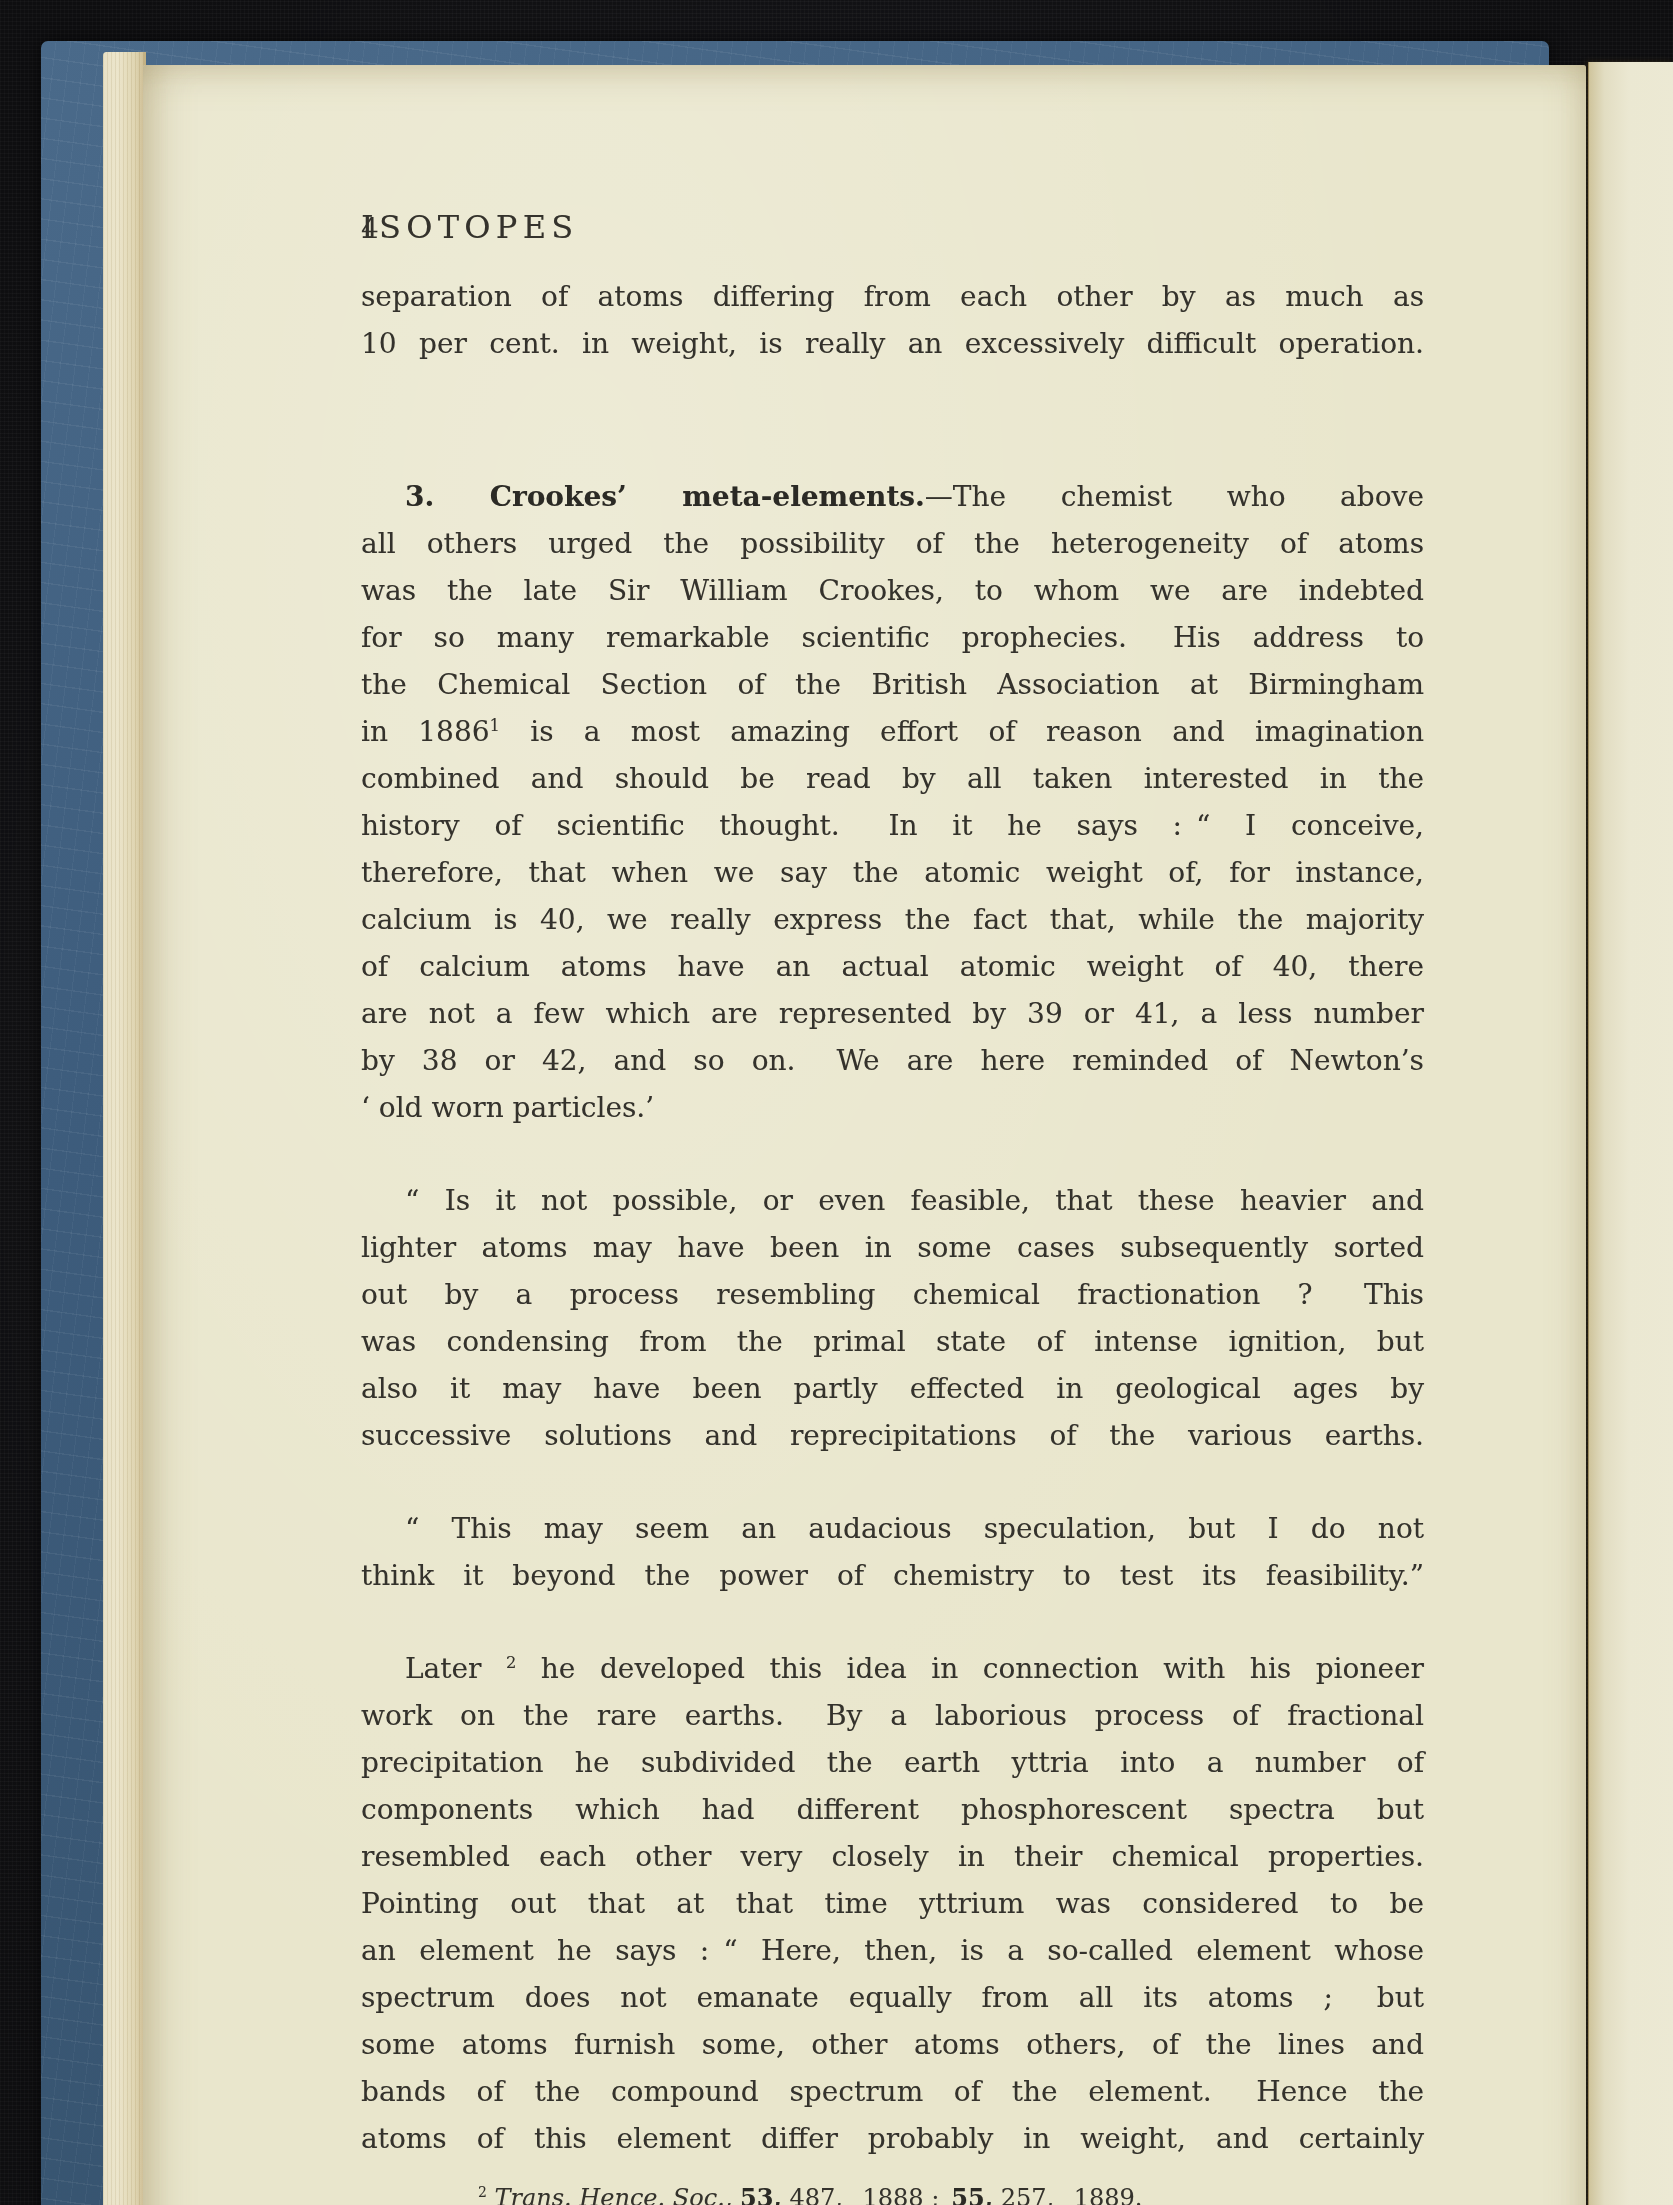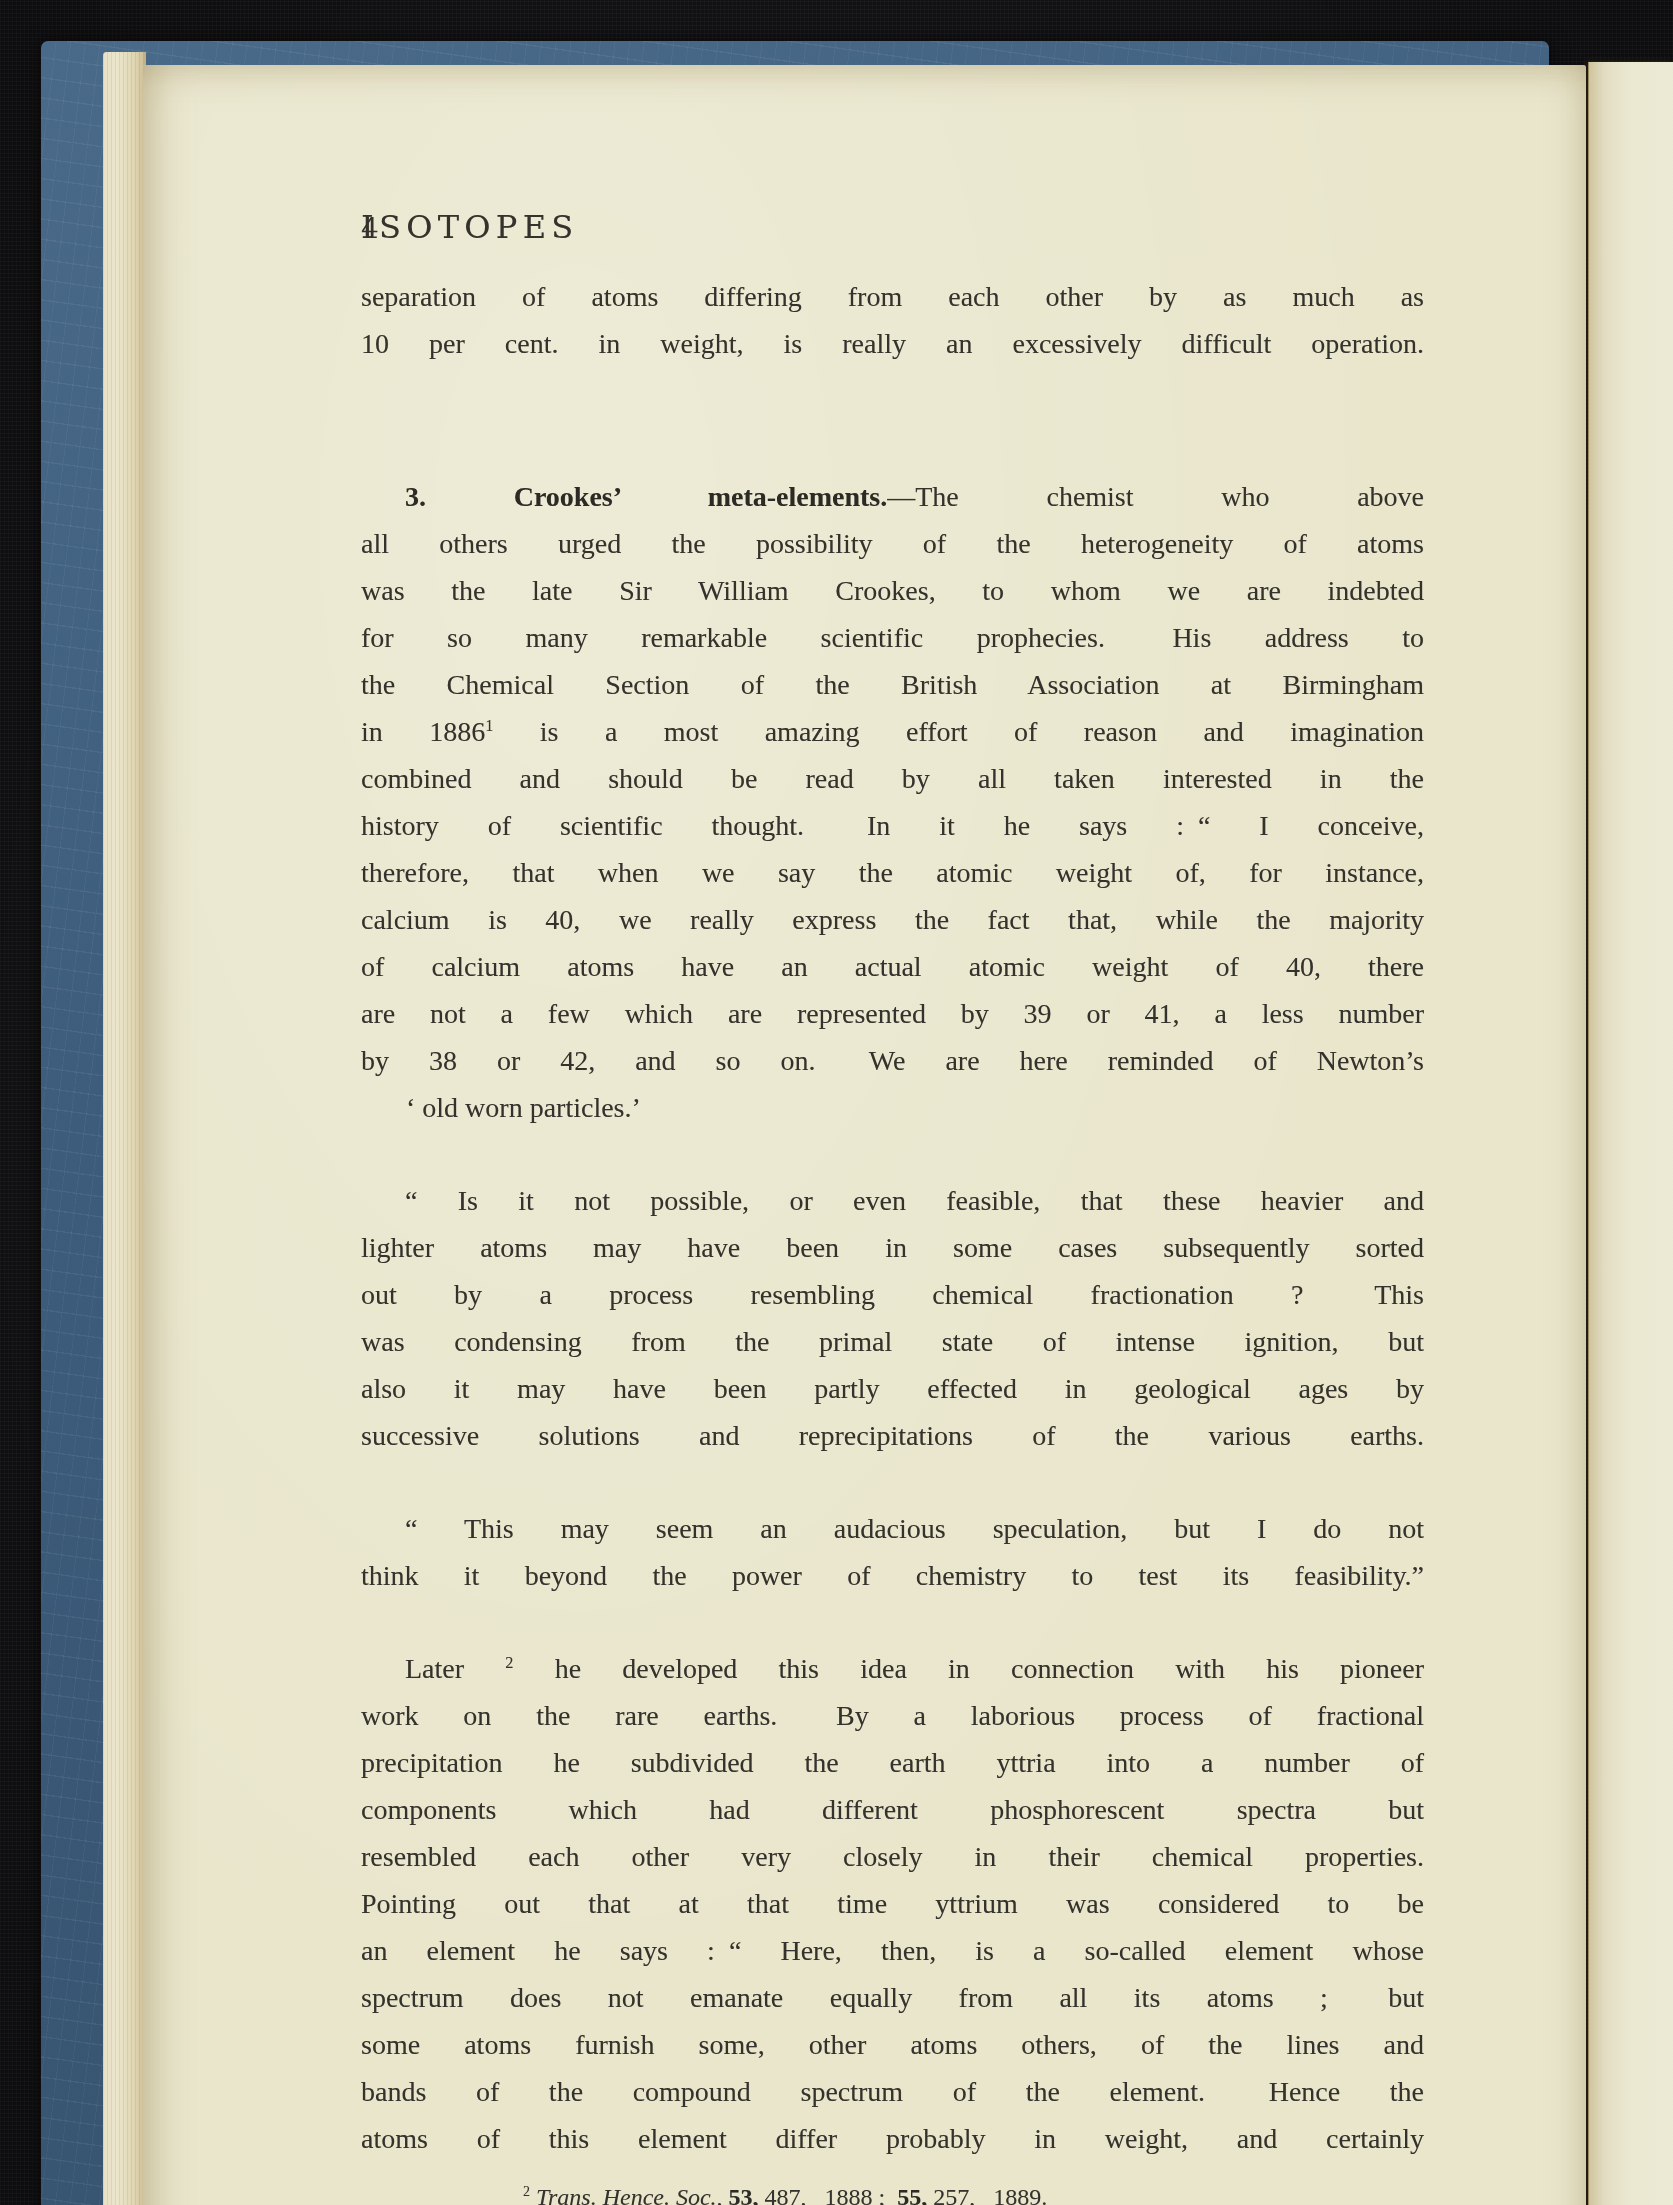--- a/index.html
+++ b/index.html
@@ -58,24 +58,23 @@
     display:block;
     font-size:32px;line-height:1;letter-spacing:5.3px;
     text-shadow:0.2px 0.2px 0 rgba(60,56,48,0.3);
   }
   .textcol{position:absolute;left:218px;top:208px;width:1063px;}
   .tline{
     font-size:28px;line-height:47px;
     text-align:justify;text-align-last:justify;
     text-shadow:0.2px 0.2px 0 rgba(60,56,48,0.25);
     white-space:normal;
-    font-family:Liberation Serif, serif;
   }
   .tline.ind{text-indent:44px;margin-top:46px;}
-  .tline.short{text-align-last:left;margin-left:45px;}
+  .tline.short{text-align-last:left;}
   .tline b{color:#2b2a25;}
   sup{font-size:58%;vertical-align:super;line-height:0;}
   .sectiongap{height:60px;}
   .footnotes{margin-top:16px;padding-left:117px;}
   .footnotes .tline{
     font-size:24px;line-height:39px;
     text-align:left;text-align-last:left;
   }
 </style>
 </head>

